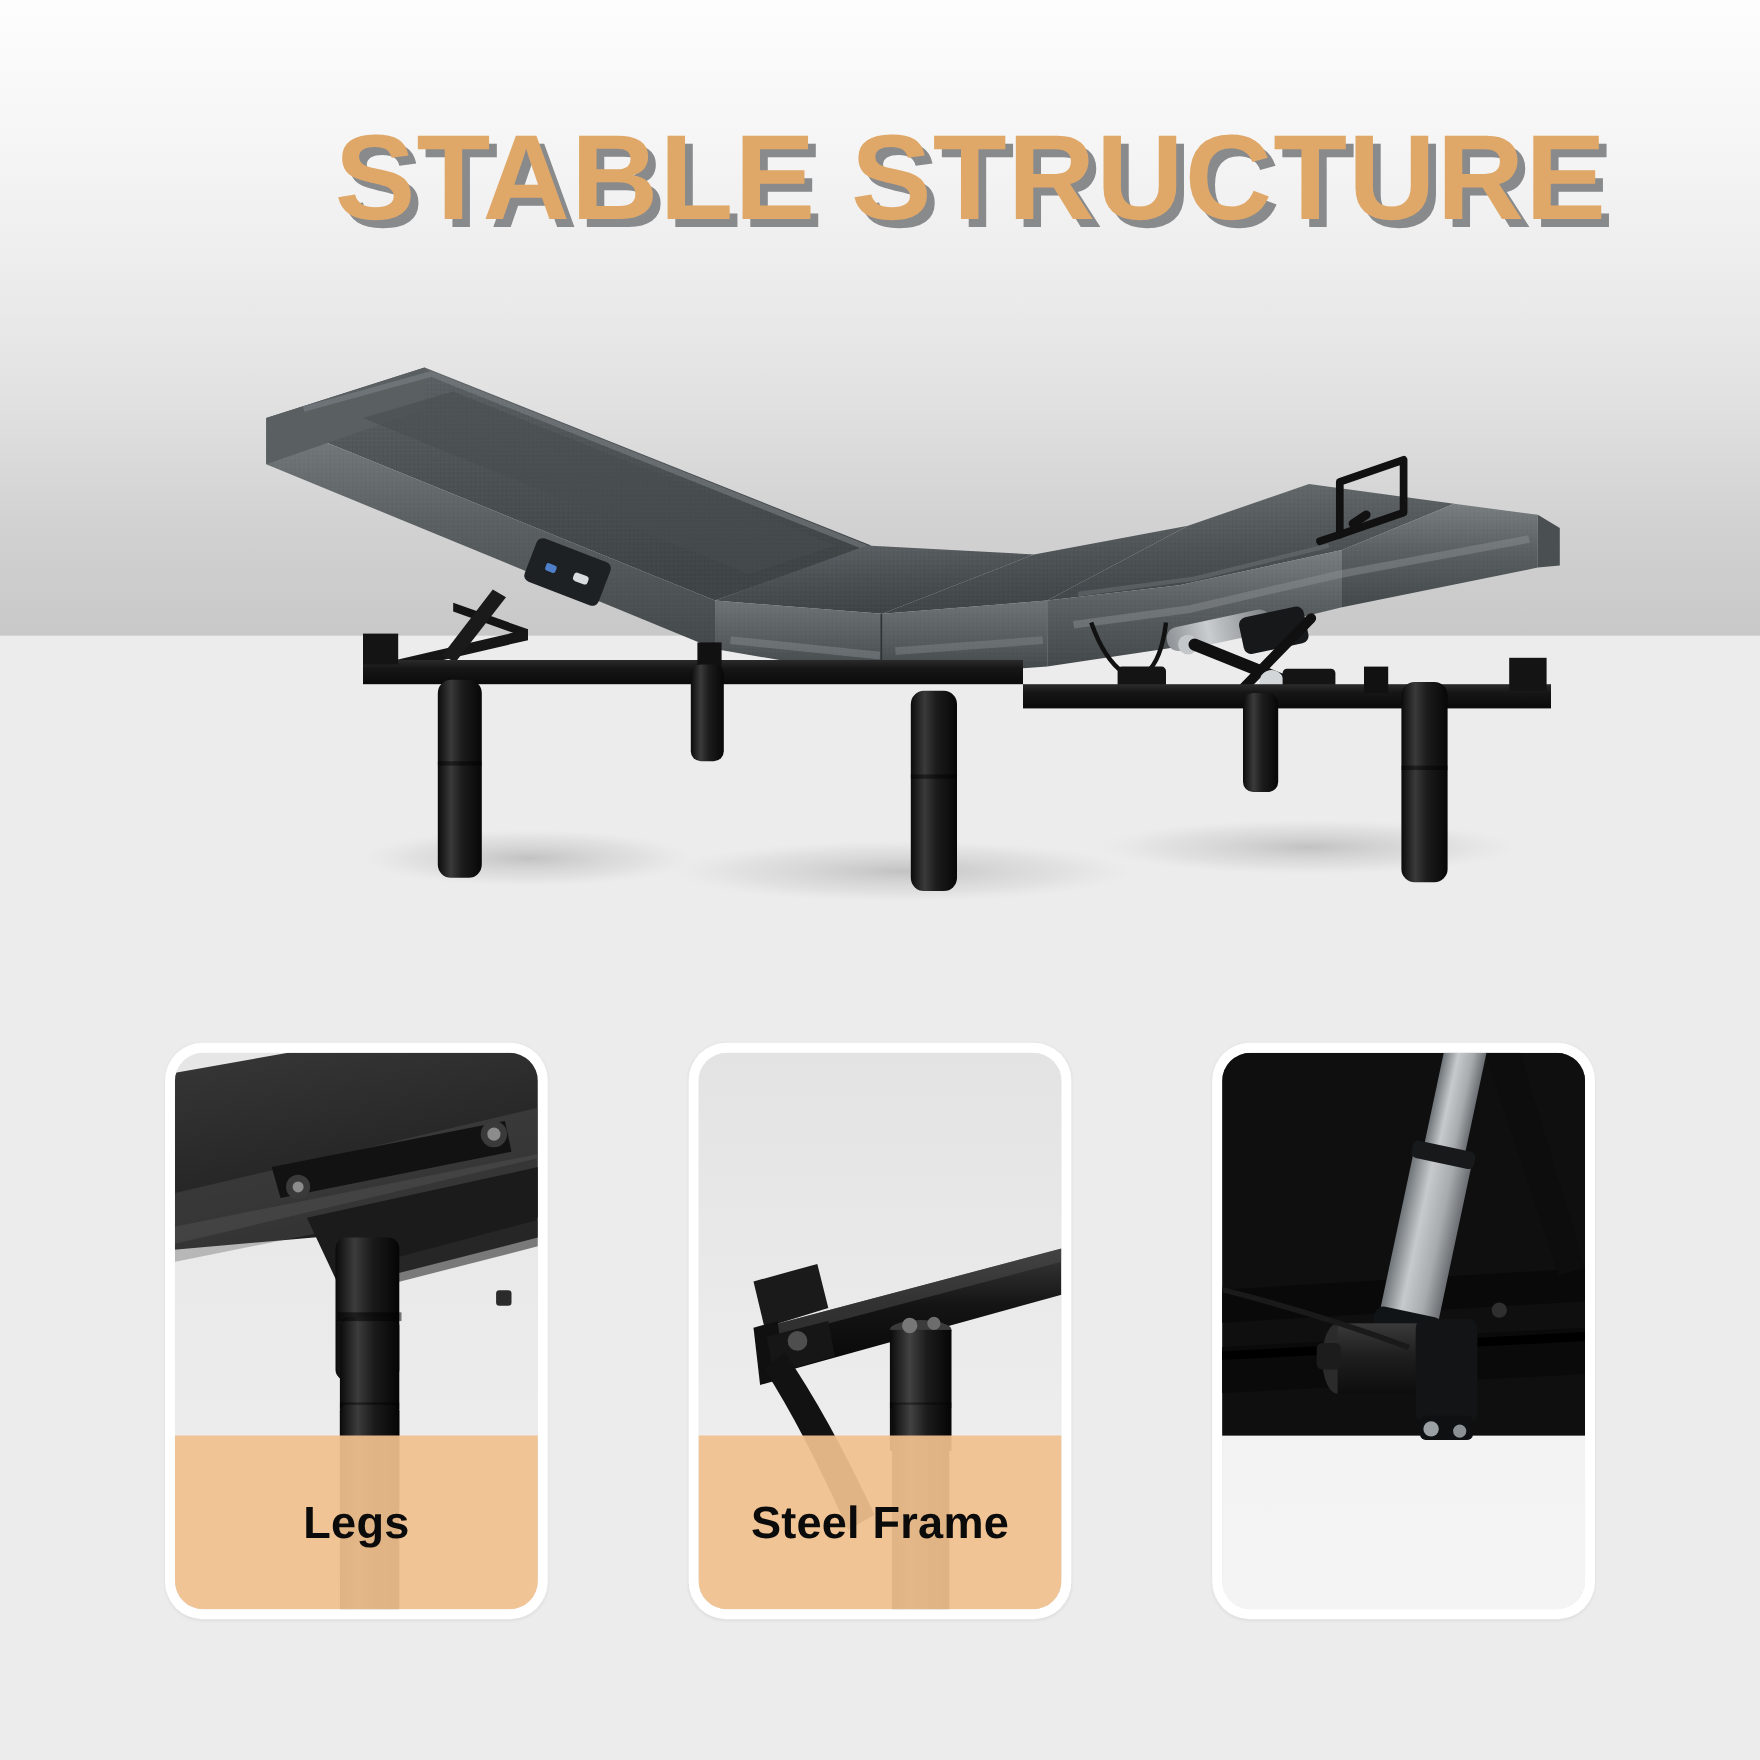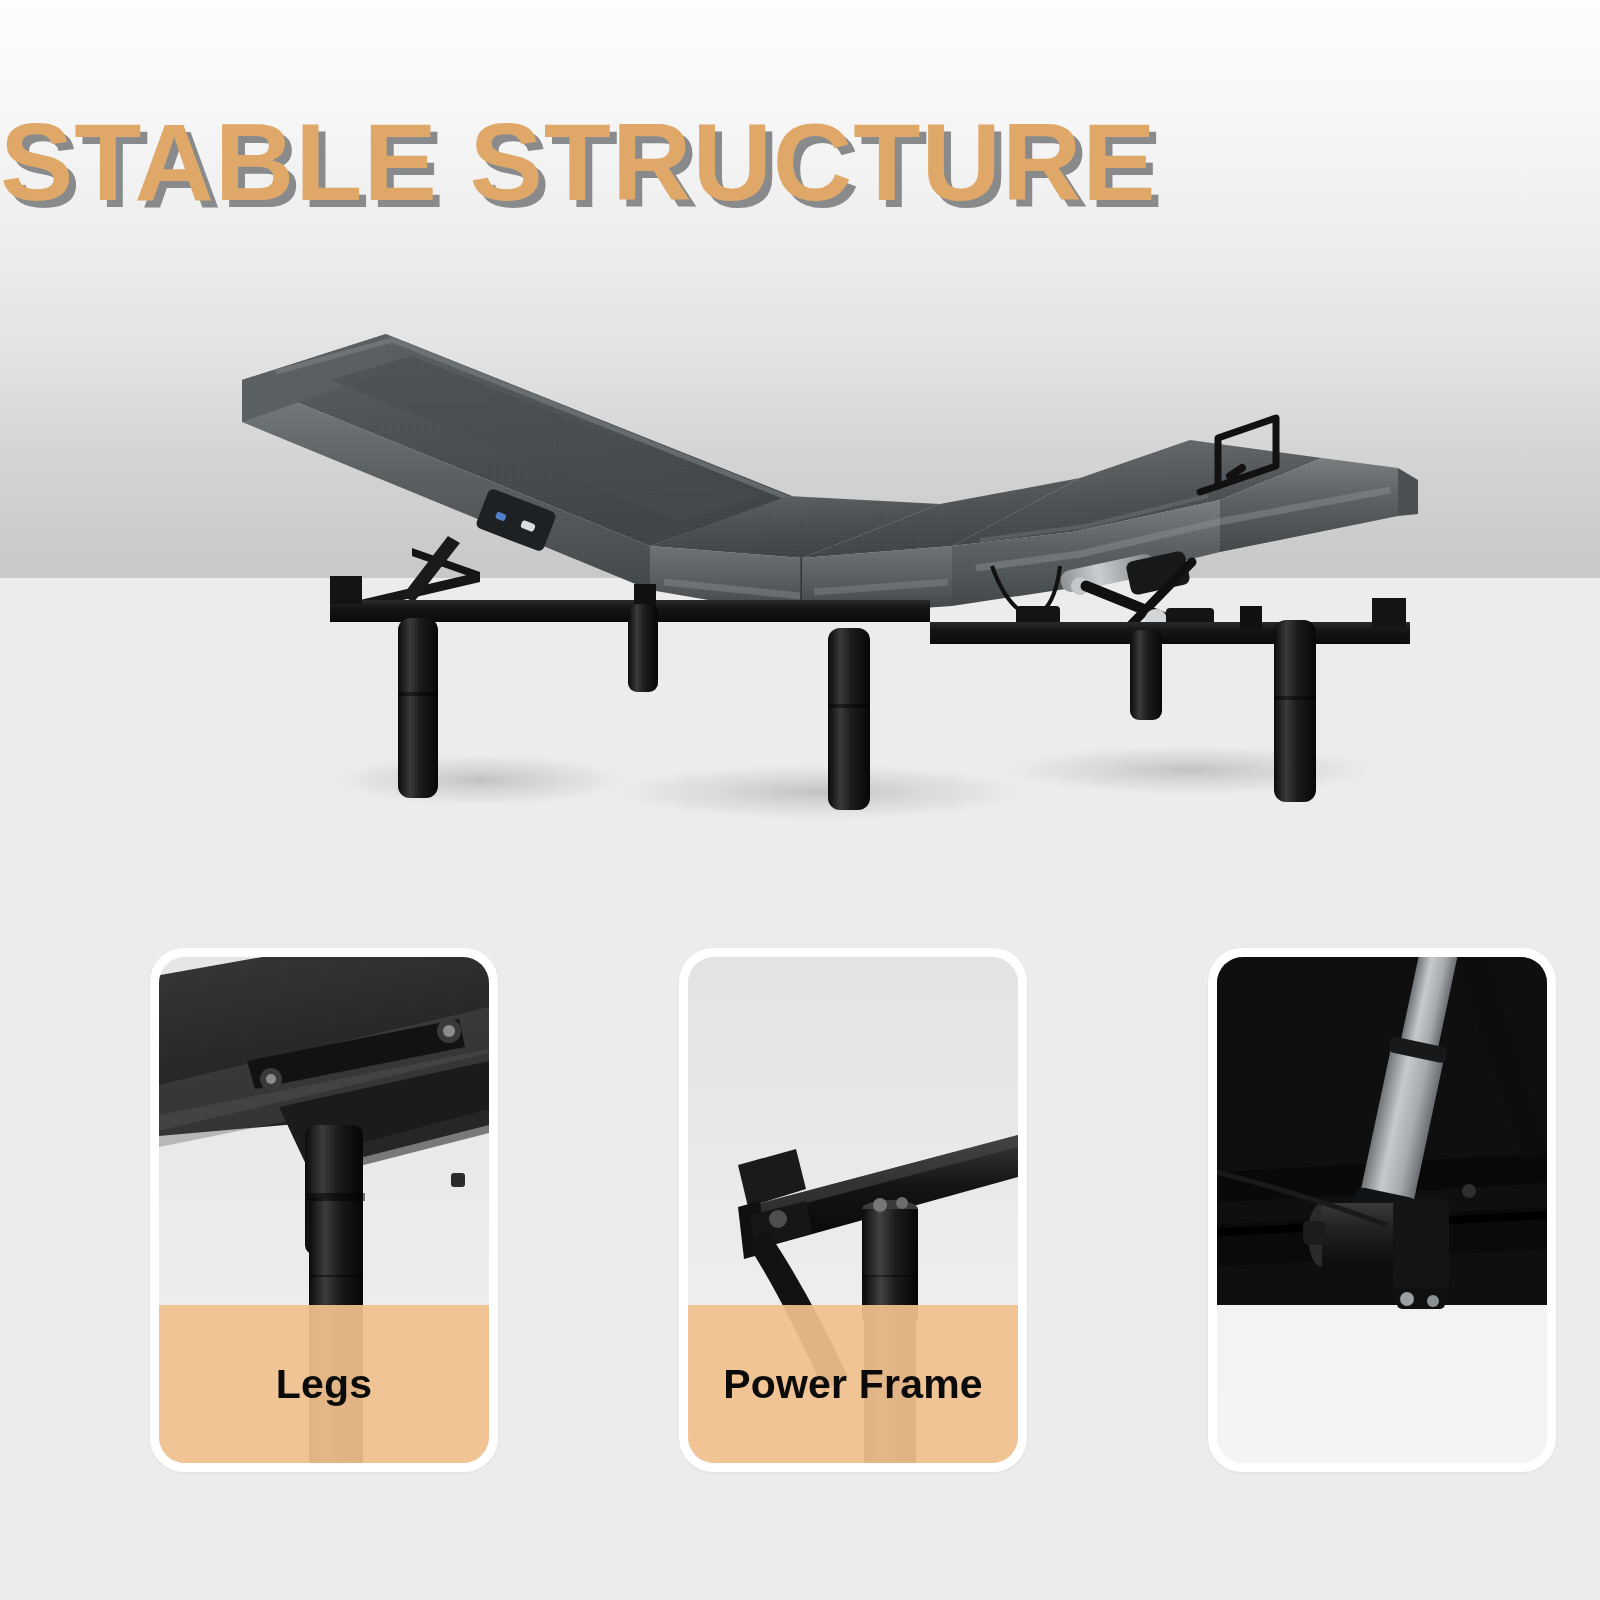--- a/index.html
+++ b/index.html
@@ -16,41 +16,41 @@
     position:absolute;left:0;top:0;width:1600px;height:578px;
     background:linear-gradient(180deg,#fdfdfd 0%,#f7f7f7 18%,#eeeeee 40%,#e2e2e2 62%,#d2d2d2 82%,#c8c8c8 100%);
   }
   .backdrop-floor{
     position:absolute;left:0;top:578px;width:1600px;height:1022px;
     background:#ececec;
   }
 
   
   .title-wrap{
-    position:absolute;left:0;top:104px;width:1461px;text-align:left;
+    position:absolute;left:0;top:104px;width:1461px;text-align:right;
     pointer-events:none;
   }
   .title{
     display:inline-block;
     font-size:110px;
     font-weight:bold;
     letter-spacing:1px;
     color:#e0a868;
     text-shadow:7px 7px 0 #888a8c;
     line-height:1.05;
     font-family:"Liberation Sans", sans-serif;
   }
 
   
   .hero{position:absolute;left:180px;top:300px;width:1280px;height:540px;}
   .hero svg{display:block;width:100%;height:100%;overflow:visible;}
 
   
   .cards{
-    position:absolute;left:150px;top:948px;width:1406px;height:528px;
+    position:absolute;left:150px;top:948px;width:1300px;height:528px;
     display:flex;justify-content:space-between;
   }
   .card{
     width:348px;height:524px;
     background:#ffffff;
     border-radius:34px;
     padding:9px;
     box-sizing:border-box;
     box-shadow:0 1px 3px rgba(0,0,0,0.06);
   }
@@ -349,21 +349,21 @@
 
             <ellipse cx="202" cy="252" rx="28" ry="9" fill="#3b3b3b"></ellipse>
             <rect x="174" y="252" width="56" height="110" fill="url(#c2leg)"></rect>
             <rect x="174" y="318" width="56" height="5" fill="#000" opacity="0.4"></rect>
             <rect x="176" y="320" width="52" height="190" fill="url(#c2leg)"></rect>
             <circle cx="192" cy="248" r="7" fill="#777"></circle>
             <circle cx="214" cy="246" r="6" fill="#6d6d6d"></circle>
           </svg>
         </div>
         <div class="card-band">
-          <span class="card-label">Power Frame</span>
+          <span class="card-label">Steel Frame</span>
         </div>
       </div>
     </div>
 
     <div class="card">
       <div class="card-inner">
         <div class="card-photo">
           <svg viewBox="0 0 330 506" xmlns="http://www.w3.org/2000/svg" preserveAspectRatio="xMidYMid slice">
             <defs>
               <linearGradient id="c3bg" x1="0" y1="0" x2="0" y2="1">

